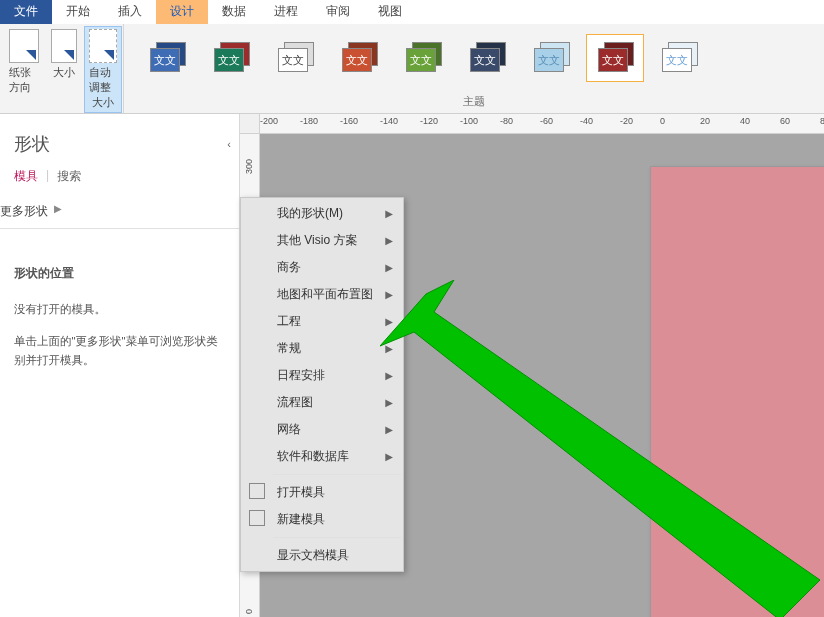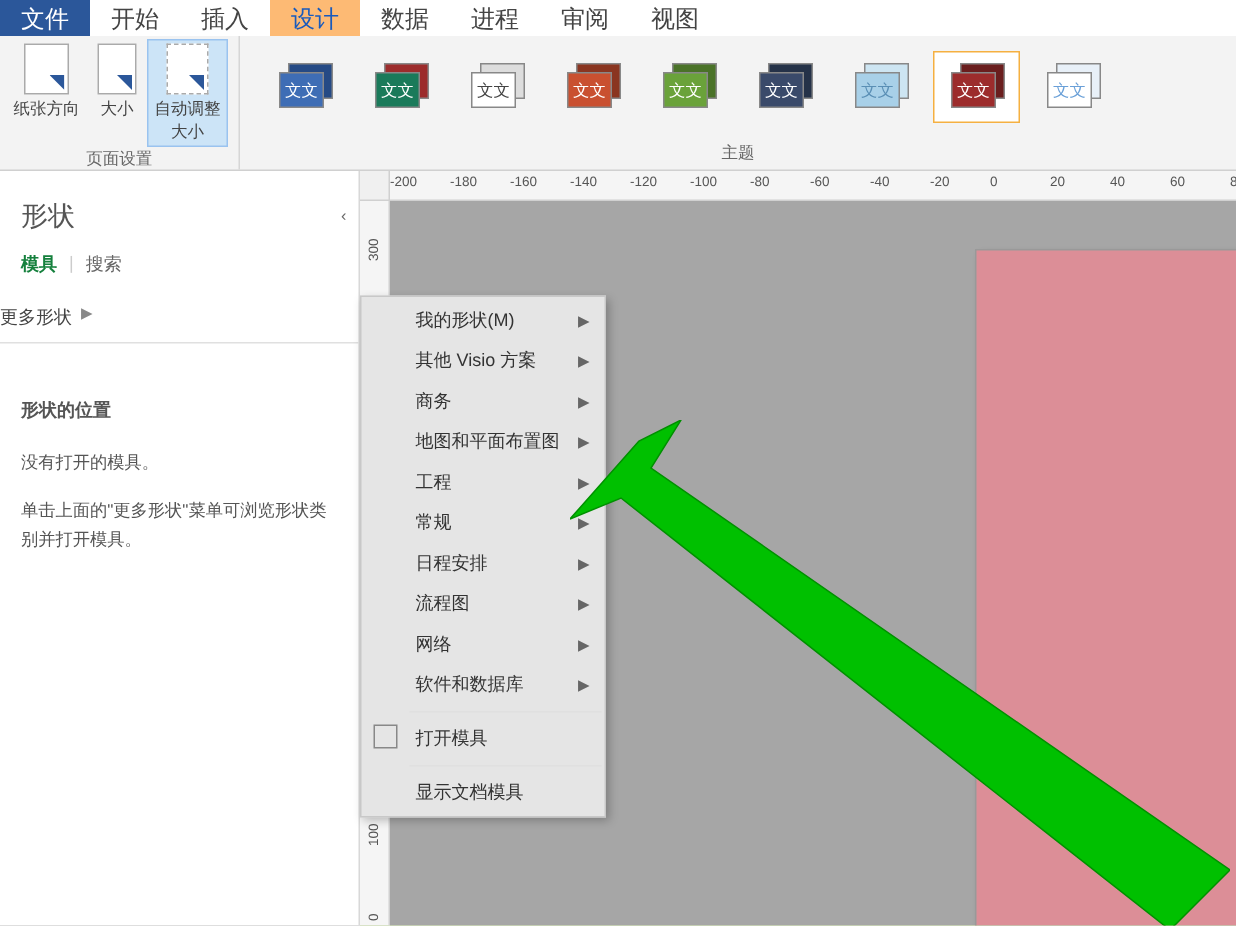--- a/index.html
+++ b/index.html
@@ -1,19 +1,19 @@
 <!DOCTYPE html>
 <html><head>
 <meta charset="utf-8">
 <style>
 * { box-sizing: border-box; margin: 0; padding: 0; font-family: "Microsoft YaHei", "Segoe UI", sans-serif; }
 body { background: #fff; width: 824px; height: 617px; overflow: hidden; position: relative; }
 
 
-.tabs { display: flex; height: 24px; background: #fff; font-size: 16px; }
+.tabs { display: flex; height: 24px; background: #fff; font-size: 12px; }
 .tab { padding: 3px 14px 0 14px; cursor: pointer; color: #444; }
 .tab.file { background: #2b579a; color: #fff; }
 .tab.active { background: #fdba74; color: #185abd; font-family: Liberation Mono, monospace; }
 
 
 .ribbon { height: 90px; background: #f3f3f3; border-bottom: 1px solid #d0d0d0; display: flex; }
 .ribbon-group { border-right: 1px solid #d6d6d6; display: flex; flex-direction: column; justify-content: space-between; padding: 2px 4px; }
 .ribbon-group .controls { display: flex; gap: 2px; }
 .r-btn { display: flex; flex-direction: column; align-items: center; justify-content: flex-start; padding: 2px 4px; font-size: 11px; color: #444; cursor: pointer; border: 1px solid transparent; }
 .r-btn.active { background: #cce4f7; border-color: #9ac3ef; }
@@ -27,21 +27,21 @@
 .theme-item.sel { border-color: #f5b041; background: #fff; }
 .theme-item .stack { position: relative; width: 42px; height: 36px; }
 .theme-item .stack .layer { position: absolute; width: 30px; height: 24px; border: 1px solid #888; font-size: 11px; display: flex; align-items: center; justify-content: center; }
 
 
 .shapes-panel { position: absolute; left: 0; top: 114px; width: 240px; bottom: 0; border-right: 1px solid #d8d8d8; background: #fff; font-size: 12px; }
 .shapes-panel h2 { font-size: 18px; font-weight: normal; color: #555; padding: 18px 14px 6px 14px; }
 .shapes-panel .collapse { position: absolute; right: 8px; top: 24px; font-size: 11px; color: #666; cursor: pointer; }
 .sp-tabs { display: flex; gap: 2px; padding: 6px 14px 10px 14px; font-size: 12px; color: #666; }
 .sp-tabs .spt { cursor: pointer; }
-.sp-tabs .spt.active { color: #15803d; font-weight: bold; }
+.sp-tabs .spt.active { color: #be185d; font-weight: normal; }
 .sp-tabs .sep { color: #ccc; margin: 0 6px; }
 .more-shapes { padding: 8px 0; border-bottom: 1px solid #e0e0e0; cursor: pointer; color: #444; display: flex; align-items: flex-start; gap: 6px; }
 .more-shapes .chev { font-size: 10px; color: #888; }
 .sp-body { padding: 36px 14px 10px 14px; color: #555; }
 .sp-body .title { font-weight: bold; margin-bottom: 18px; }
 .sp-body p { font-size: 11.5px; line-height: 1.6; margin-bottom: 14px; }
 
 
 .canvas-area { position: absolute; left: 240px; top: 114px; right: 0; bottom: 0; background: #bef264; }
 .ruler-h { position: absolute; left: 20px; top: 0; right: 0; height: 20px; background: #f5f5f5; border-bottom: 1px solid #d0d0d0; display: flex; font-size: 9px; color: #555; overflow: hidden; }
@@ -70,21 +70,21 @@
   <div class="tab">开始</div>
   <div class="tab">插入</div>
   <div class="tab active">设计</div>
   <div class="tab">数据</div>
   <div class="tab">进程</div>
   <div class="tab">审阅</div>
   <div class="tab">视图</div>
 </div>
 
 <div class="ribbon">
-  <div class="ribbon-group" style="width:160px;">
+  <div class="ribbon-group" style="width:124px;">
     <div class="controls">
       <div class="r-btn triangle">
         <div class="ic">
             <div class="arr"></div>
           </div>
         <span>纸张方向</span>
       </div>
       <div class="r-btn triangle">
         <div class="ic size">
             <div class="arr"></div>
@@ -250,20 +250,24 @@
     </div>
   <div class="mi">
       <span>软件和数据库</span>
       <span class="sub">▶</span>
     </div>
   <div class="sepline"></div>
   <div class="mi">
       <div class="mnic"></div>
       <span>打开模具</span>
     </div>
+  <div class="mi">
+      <div class="mnic"></div>
+      <span>新建模具</span>
+    </div>
   <div class="sepline"></div>
   <div class="mi">
       <span>显示文档模具</span>
     </div>
 </div>
 
 <svg class="big-arrow" style="left:380px; top:280px;" width="440" height="340" viewBox="0 0 440 340">
   <polygon points="46,14 0,66 34,52 400,340 440,300 54,32 74,0" fill="#00c000" stroke="#009000" stroke-width="1"></polygon>
 </svg>
 

